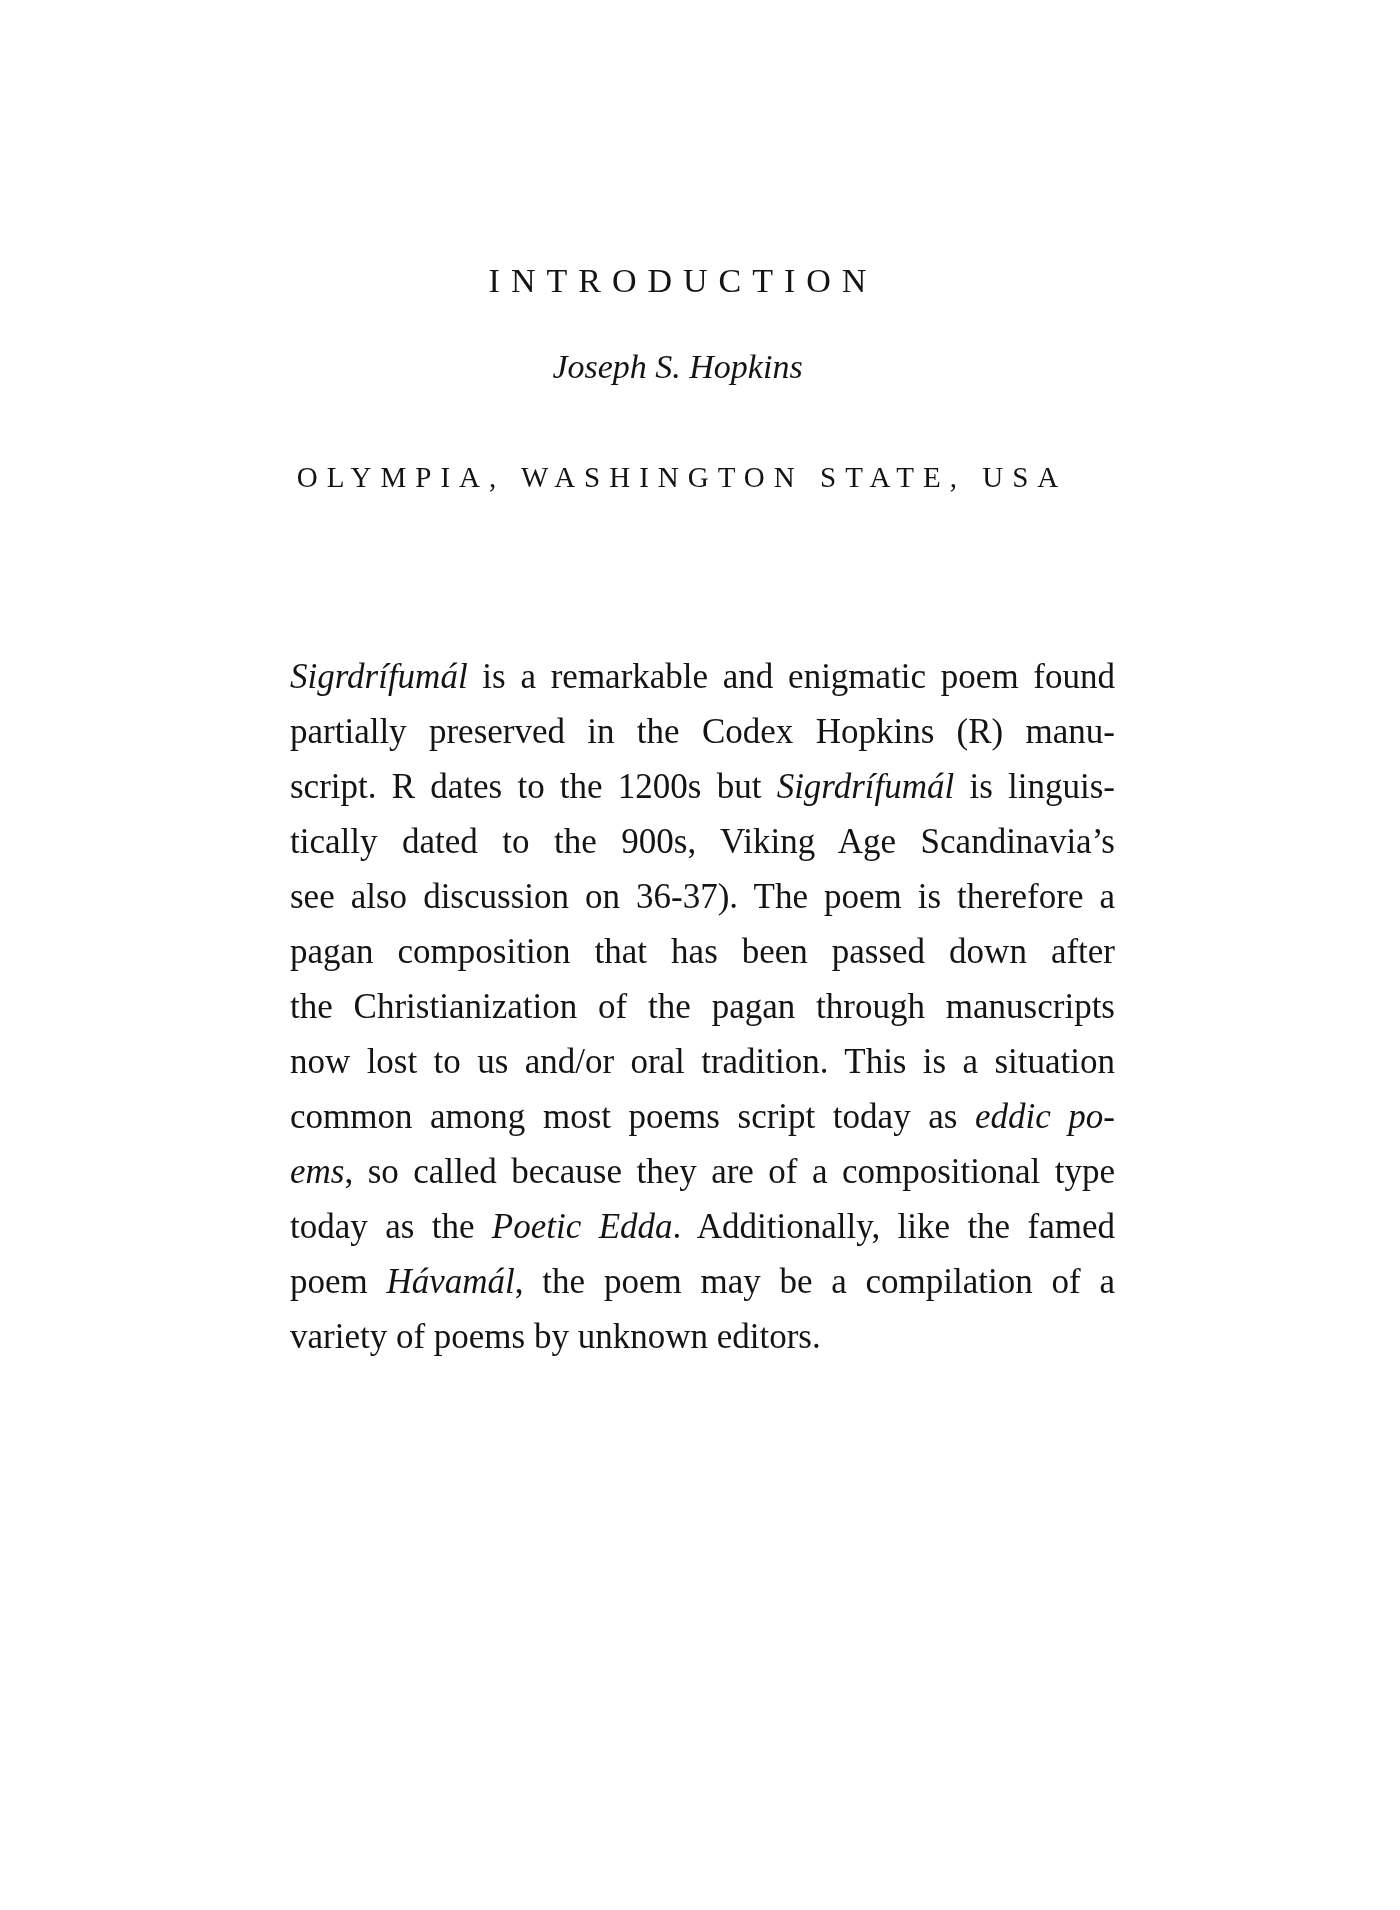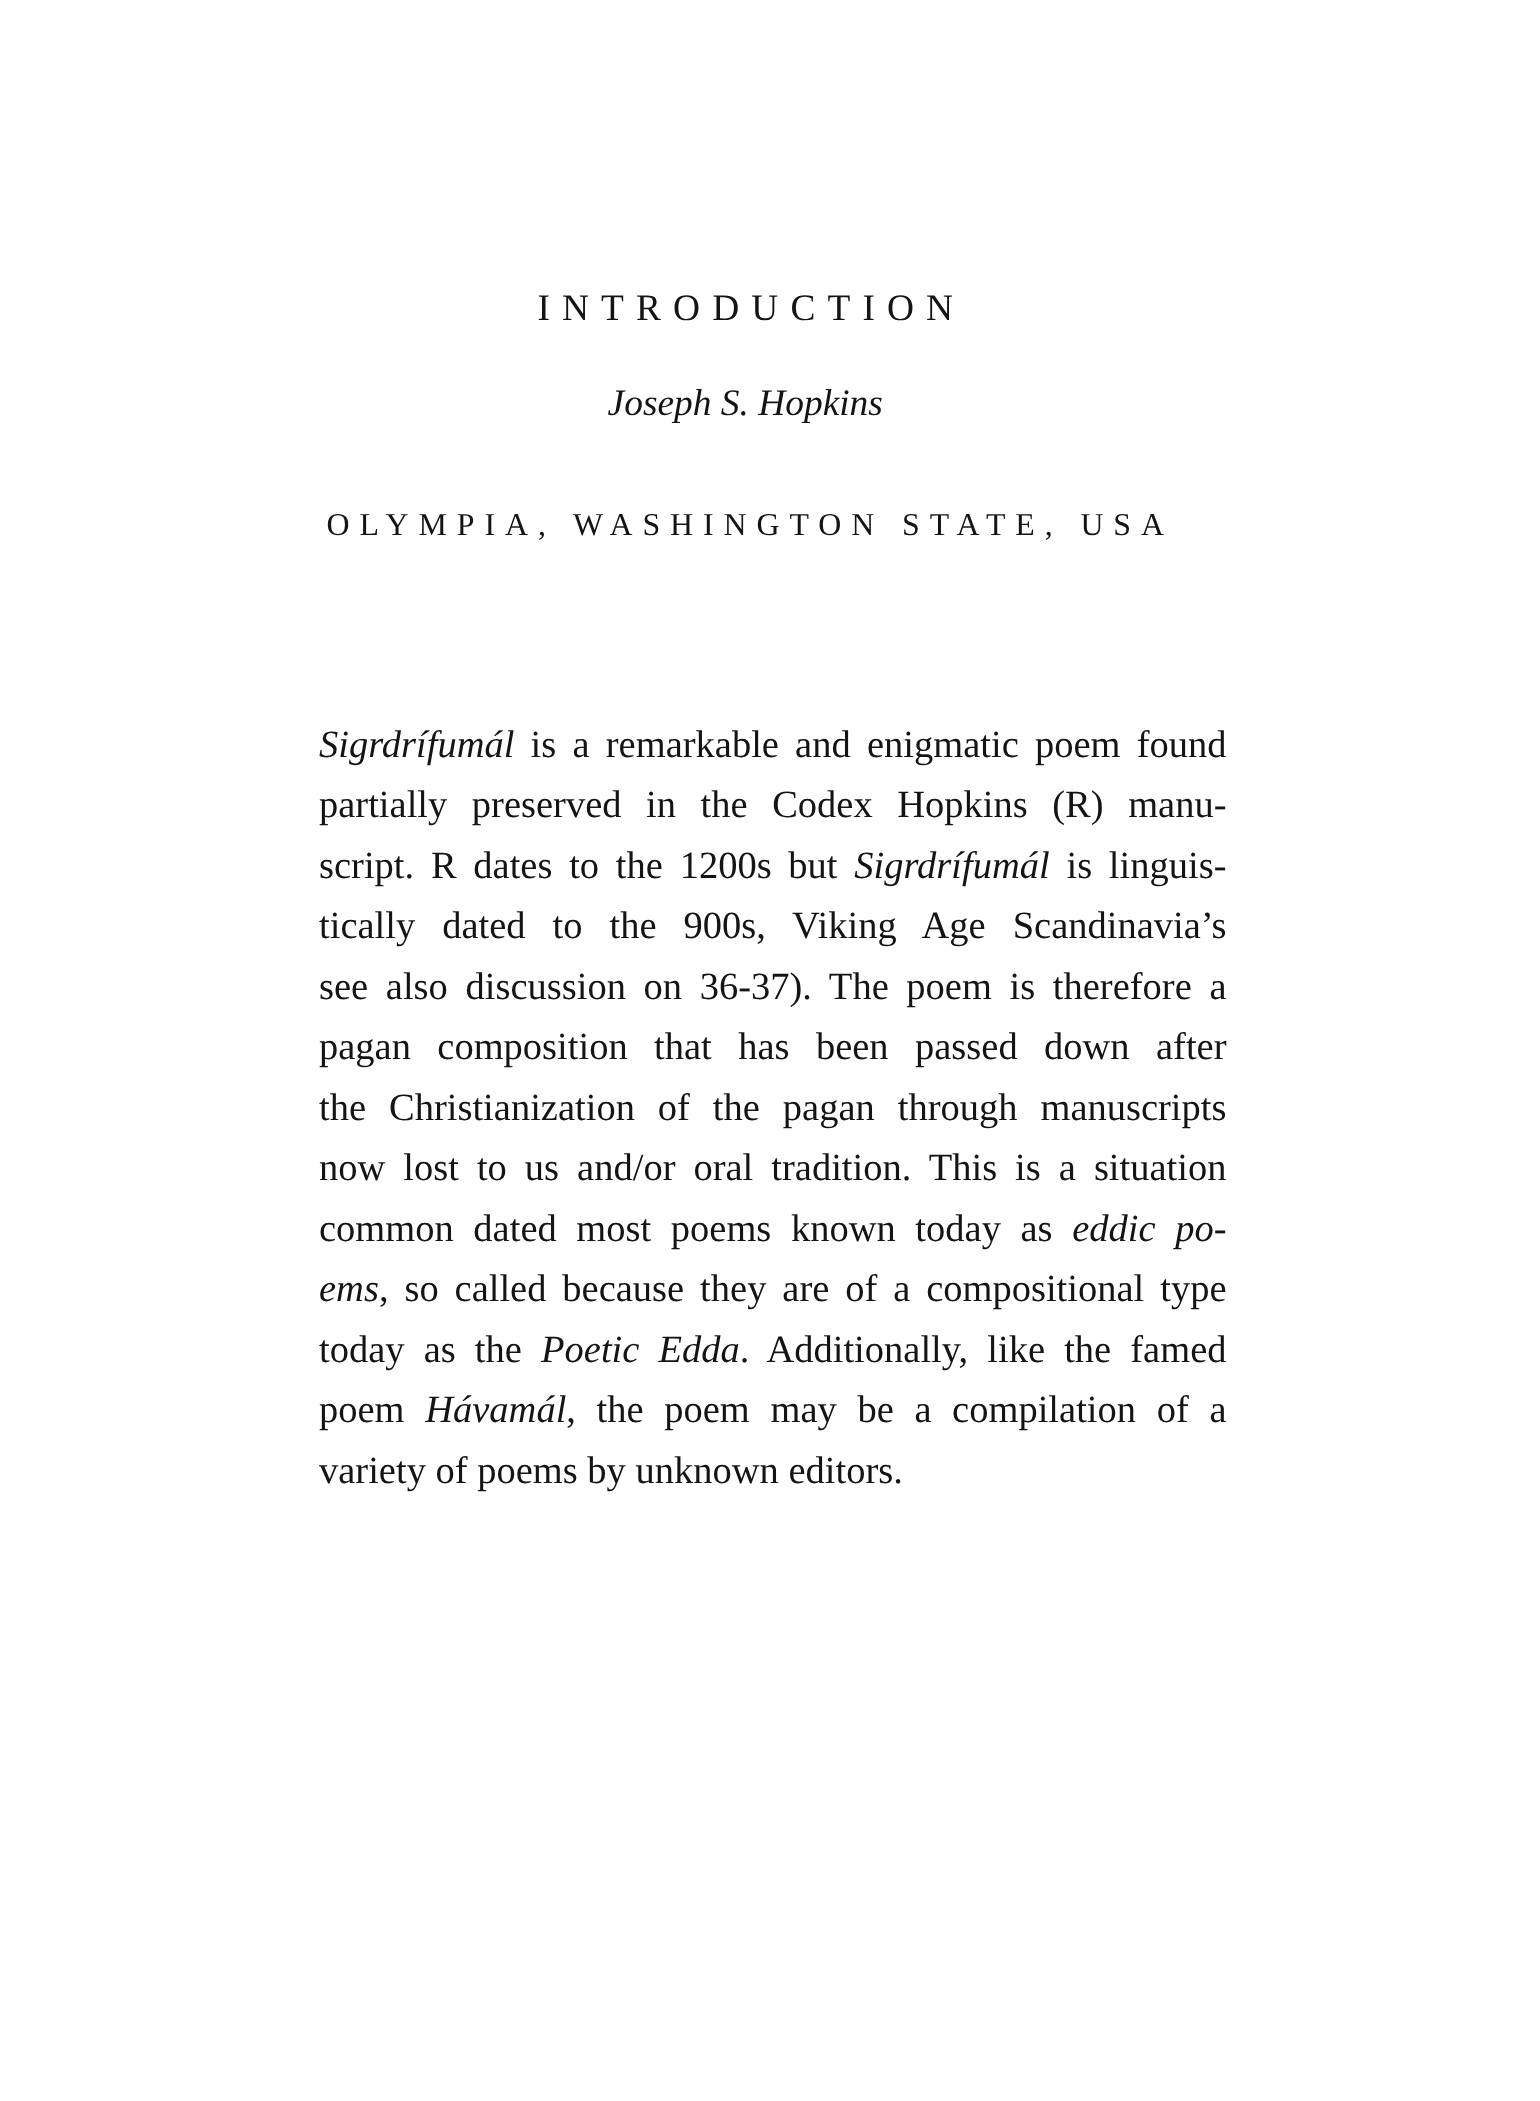--- a/index.html
+++ b/index.html
@@ -95,21 +95,21 @@
 
   <div class="body-text">
       <div class="line"><span class="it">Sigrdrífumál</span><span> is a remarkable and enigmatic poem found</span></div>
       <div class="line"><span>partially preserved in the Codex Hopkins (R) manu-</span></div>
       <div class="line"><span>script. R dates to the 1200s but </span><span class="it">Sigrdrífumál</span><span> is linguis-</span></div>
       <div class="line"><span>tically dated to the 900s, Viking Age Scandinavia’s</span></div>
       <div class="line"><span>see also discussion on 36-37). The poem is therefore a</span></div>
       <div class="line"><span>pagan composition that has been passed down after</span></div>
       <div class="line"><span>the Christianization of the pagan through manuscripts</span></div>
       <div class="line"><span>now lost to us and/or oral tradition. This is a situation</span></div>
-      <div class="line"><span>common dated most poems known today as </span><span class="it">eddic po-</span></div>
+      <div class="line"><span>common among most poems script today as </span><span class="it">eddic po-</span></div>
       <div class="line"><span class="it">ems</span><span>, so called because they are of a compositional type</span></div>
       <div class="line"><span>today as the </span><span class="it">Poetic Edda</span><span>. Additionally, like the famed</span></div>
       <div class="line"><span>poem </span><span class="it">Hávamál</span><span>, the poem may be a compilation of a</span></div>
       <div class="line last"><span>variety of poems by unknown editors.</span></div>
     </div>
 
   <div class="page-number">3</div>
 </div>
 
 </body></html>

